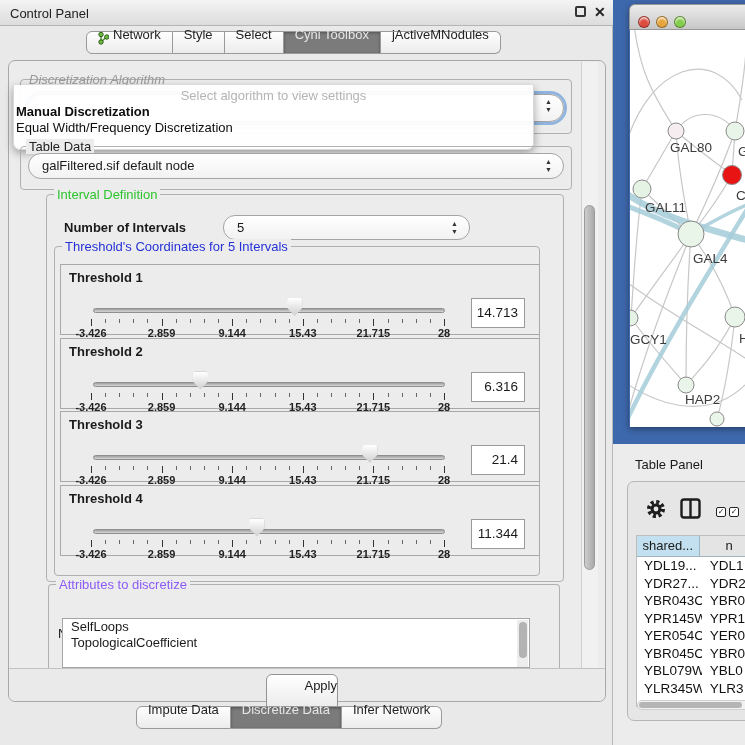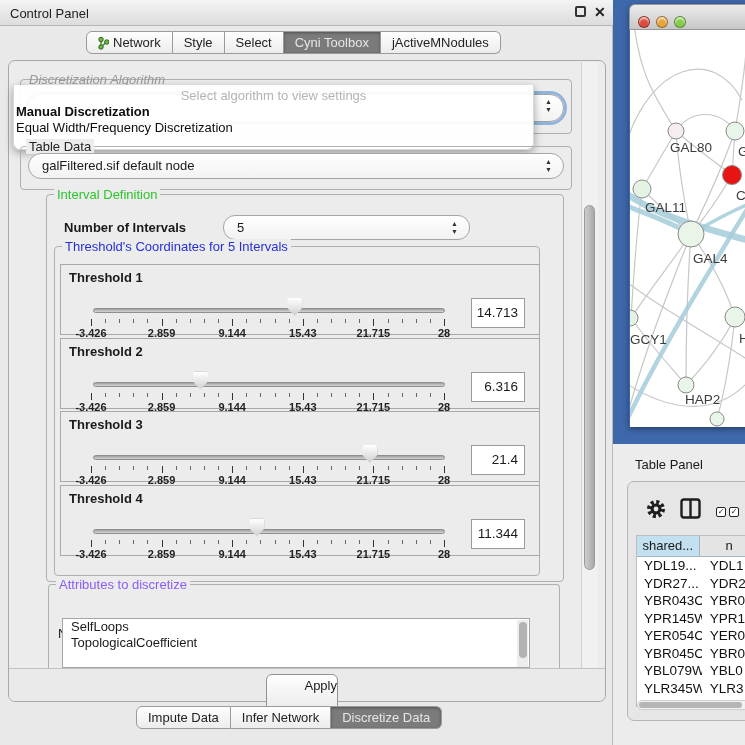--- a/index.html
+++ b/index.html
@@ -8,21 +8,21 @@
   .abs { position:absolute; }
 
   
   #control-panel { left:0; top:0; width:613px; height:745px; background:#e9e9e9; border-right:1px solid #b9b9b9; }
   #cp-titlebar { left:0; top:0; width:613px; height:26px; background:linear-gradient(#f4f4f4,#dcdcdc); border-bottom:1px solid #b5b5b5; }
   #cp-title { left:10px; top:6px; color:#222; }
   #cp-float { left:575px; top:6px; width:11px; height:11px; border:2px solid #333; border-radius:2px; }
   #cp-close { left:594px; top:4px; font-weight:bold; font-size:14px; color:#222; }
 
   .tabstrip { display:flex; }
-  .tab { height:23px; line-height:21px; padding:0 11px; background:linear-gradient(#fefefe,#ececec); border:1px solid #9a9a9a; border-left:none; color:#222; white-space:nowrap; display:flex; align-items:center; gap:4px; }
+  .tab { height:23px; line-height:21px; padding:8px 11px; background:linear-gradient(#fefefe,#ececec); border:1px solid #9a9a9a; border-left:none; color:#222; white-space:nowrap; display:flex; align-items:flex-end; gap:4px; }
   .tab:first-child { border-left:1px solid #9a9a9a; border-radius:6px 0 0 6px; }
   .tab:last-child { border-radius:0 6px 6px 0; }
   .tab.sel { background:#7b7b7b; color:#e6e6e6; box-shadow:inset 0 1px 3px rgba(0,0,0,.35); }
   #top-tabs { left:86px; top:31px; }
   #bottom-tabs { left:136px; top:706px; }
 
   #cp-content { left:8px; top:60px; width:598px; height:642px; border:1px solid #a8a8a8; border-radius:7px; background:#ececec; }
 
   .groupbox { border:1px solid #b0b0b0; border-radius:4px; }
   .grouplabel { background:#ececec; padding:0 3px; white-space:nowrap; }
@@ -319,25 +319,25 @@
   <div class="abs" id="main-sb-track"></div>
   <div class="abs" id="main-sb-thumb"></div>
 
   <div class="abs" id="apply-bar"></div>
   <div class="abs" id="apply-btn">Apply</div>
 
   <div class="abs tabstrip" id="bottom-tabs">
       <div class="tab">
         <span>Impute Data</span>
       </div>
-      <div class="tab">
-        <span>Infer Network</span>
-      </div>
       <div class="tab sel">
         <span>Discretize Data</span>
+      </div>
+      <div class="tab">
+        <span>Infer Network</span>
       </div>
     </div>
 </div>
 
 <div class="abs" id="desktop-blue" style="background: rgb(62, 104, 172);"></div>
 
 <div class="abs" id="net-window">
   <div class="abs" id="net-titlebar">
     <span class="light" style="left: 8px; background: rgb(221, 74, 62);" id="light-red"></span>
     <span class="light" style="left: 26px; background: rgb(231, 164, 60);" id="light-yellow"></span>

